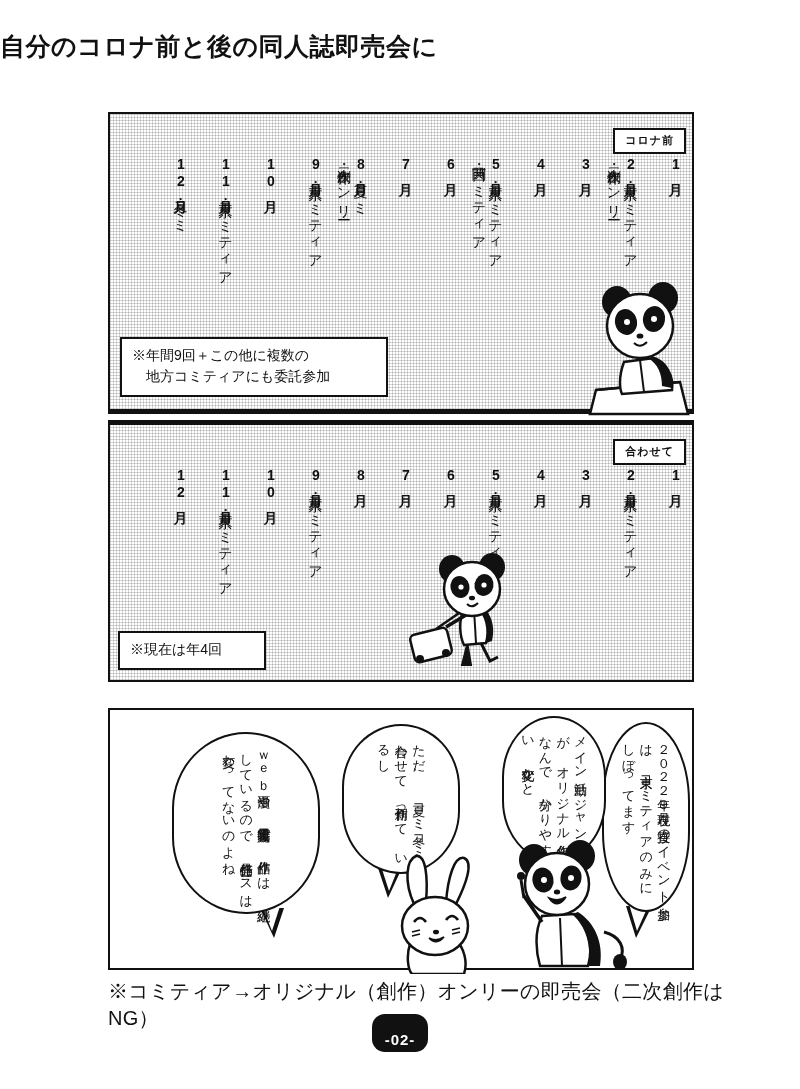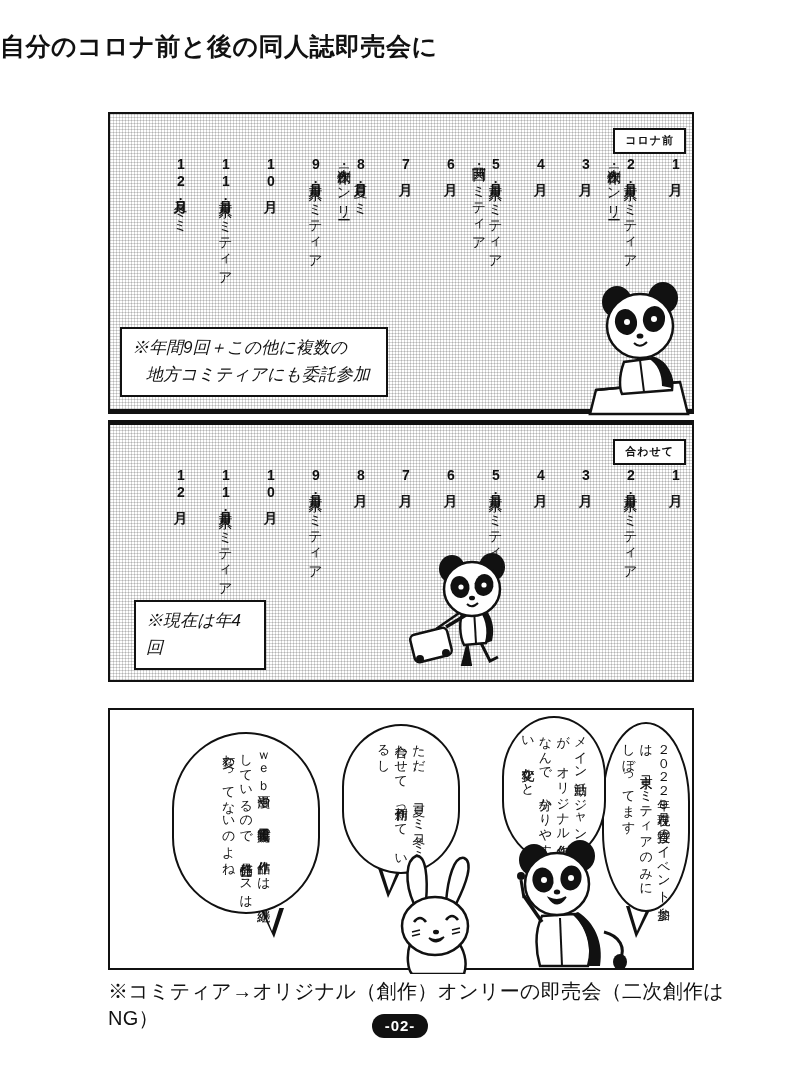--- a/index.html
+++ b/index.html
@@ -106,36 +106,35 @@
   }
   .panel-top .month { width: 45px; }
   .panel-bottom .month { width: 45px; }
   .month .mlabel { font-weight: 600; }
 
   
   .note-box {
     position: absolute;
     border: 2px solid #111;
     background: #fff;
-    font-size: 17px;
+    font-size: 14px;
     line-height: 1.55;
     padding: 6px 10px 7px 10px;
     box-sizing: border-box;
     font-weight: 500;
-    font-style: italic;
   }
   .note-top {
     left: 10px;
     bottom: 12px;
     width: 268px;
   }
   .note-bottom {
-    left: 24px;
+    left: 8px;
     bottom: 10px;
-    width: 132px;
+    width: 148px;
   }
   .note-line { display: block; }
   .note-indent { padding-left: 14px; }
 
   
   .footnote {
     position: absolute;
     left: 108px;
     top: 978px;
     width: 640px;
@@ -151,21 +150,21 @@
     width: 800px;
     text-align: center;
   }
   .page-num span {
     display: inline-block;
     background: #111;
     color: #fff;
     font-weight: bold;
     font-size: 15px;
     border-radius: 13px;
-    padding: 3px 13px 4px 13px;
+    padding: 17px 13px 4px 13px;
     letter-spacing: 1px;
   }
 
   
   .bubble {
     position: absolute;
     border: 2px solid #111;
     background: #fff;
     border-radius: 50% / 42%;
     box-sizing: border-box;

